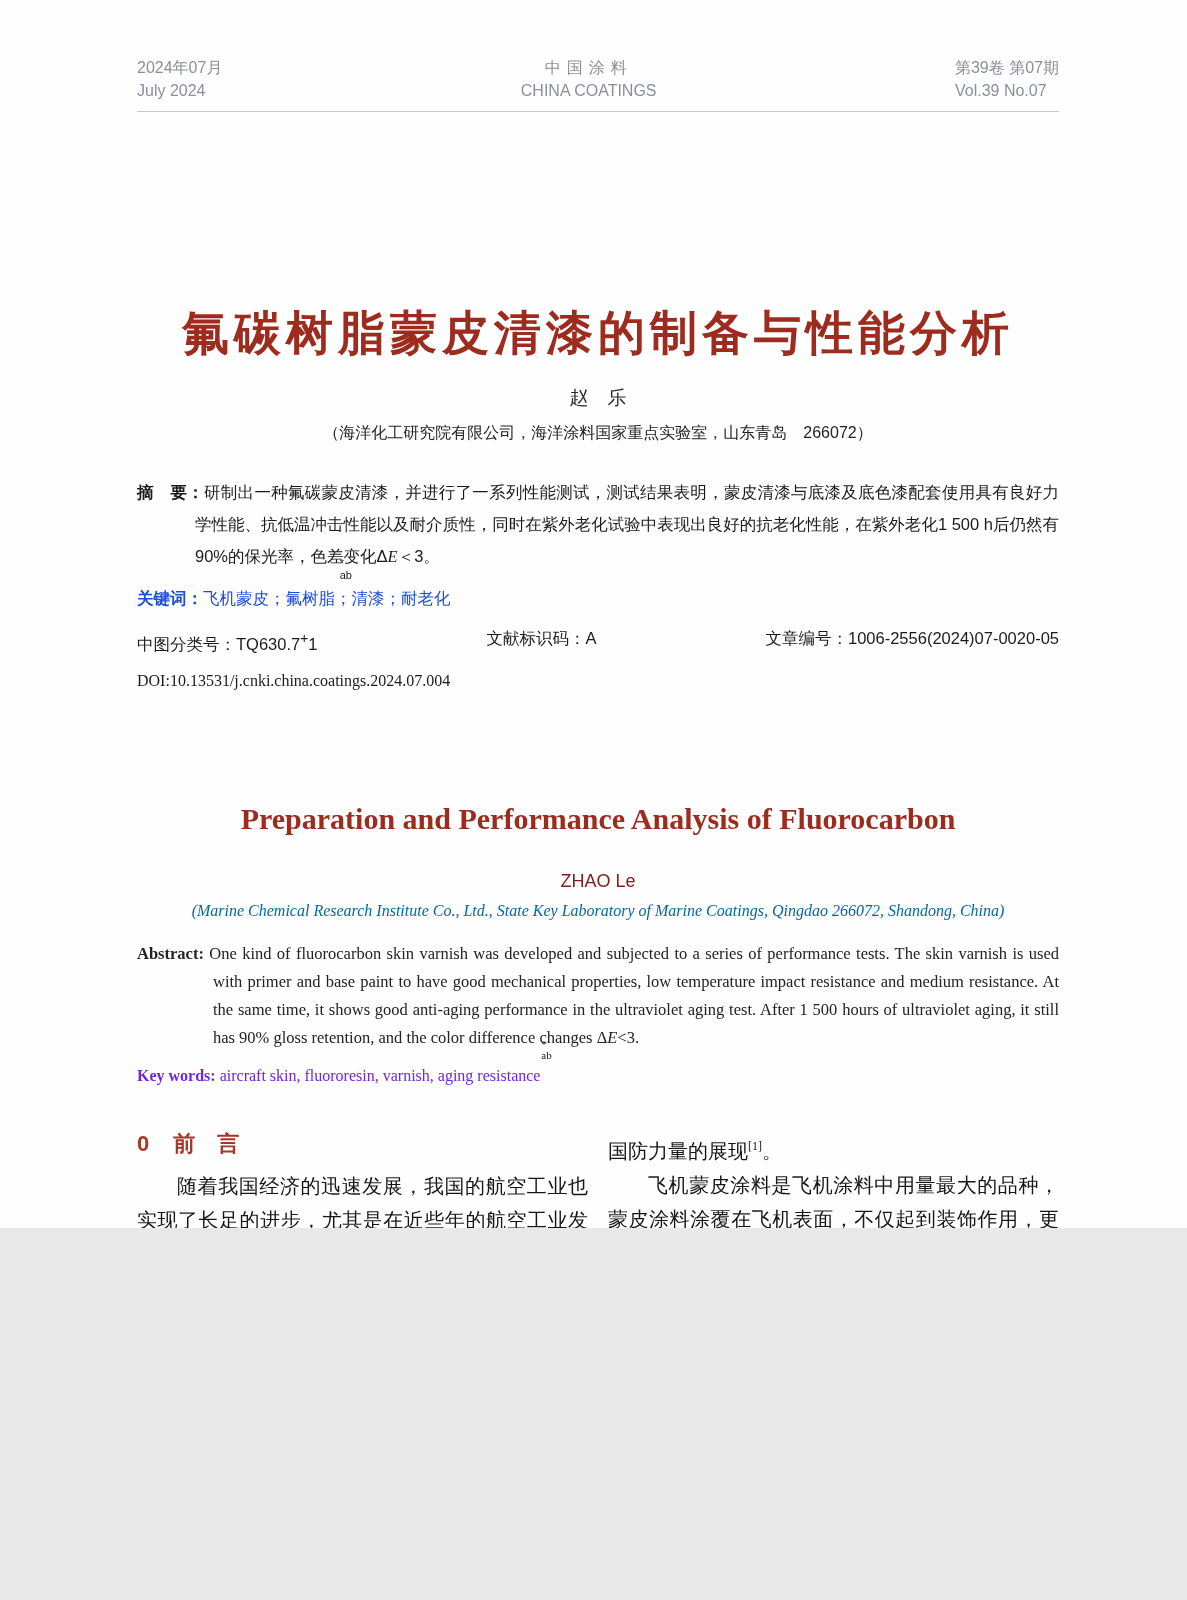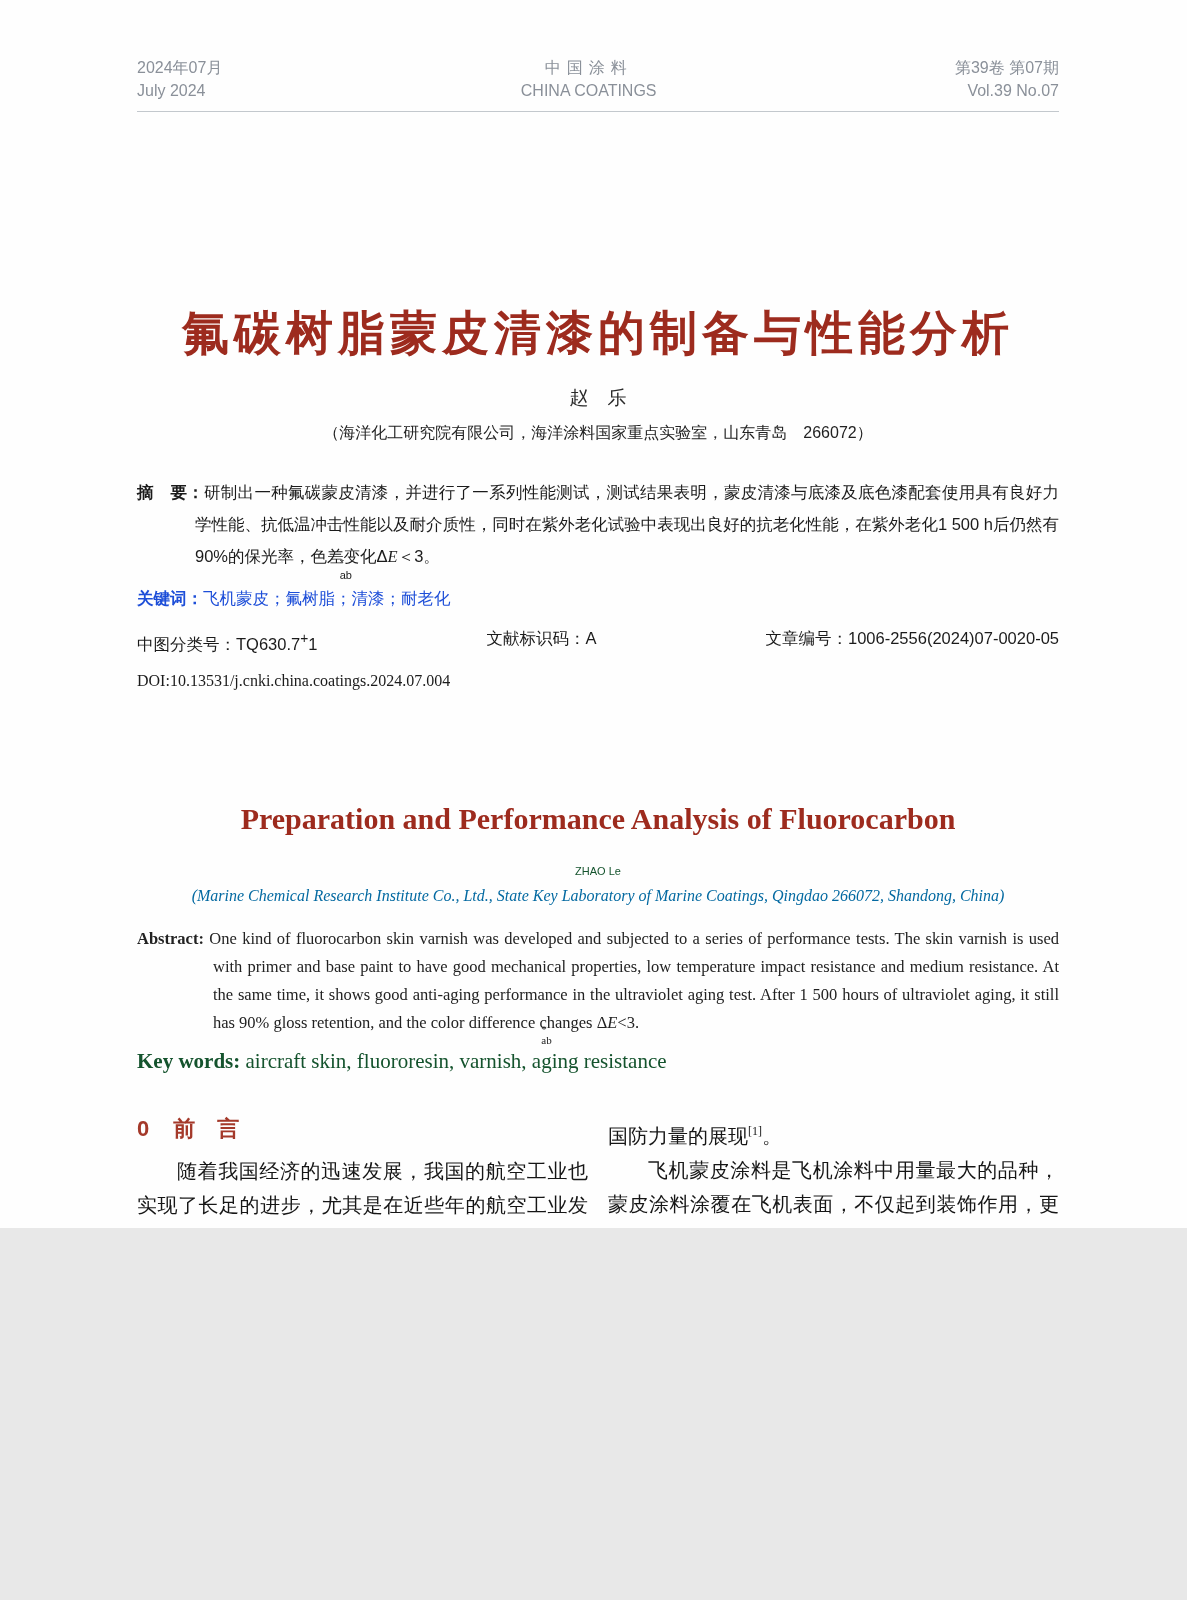--- a/index.html
+++ b/index.html
@@ -12,21 +12,21 @@
   .content { width:922px; margin-left:137px; }
 
   
   .page-header {
     display:flex; justify-content:space-between; align-items:flex-end;
     padding-top:56px; padding-bottom:9px;
     border-bottom:1.5px solid #c3c8cd;
     color:#8a9099; font-size:16px; line-height:1.45;
   }
   .h-col.center { text-align:center; }
-  .h-col.right  { text-align:right; }
+  .h-col.right  { text-align:left; }
   .j-cn { letter-spacing:6px; }
 
   
   .title-cn {
     margin:190px 0 0 0; text-align:center;
     color:#9d2b1e; font-size:47px; font-weight:bold; letter-spacing:5px;
     line-height:1.3;
   }
   .author-cn { margin-top:22px; text-align:center; font-size:19px; color:#2b2b2b; }
   .affil-cn  { margin-top:12px; text-align:center; font-size:16px; color:#222; }
@@ -46,35 +46,35 @@
     margin-top:12px; font-family:"Liberation Serif", serif;
     font-size:16px; color:#1b1b1b;
   }
 
   
   .title-en {
     margin:105px 0 0 0; text-align:center;
     font-family:"Liberation Serif", serif; font-weight:bold;
     color:#9d2b1e; font-size:30px; line-height:1.6;
   }
-  .author-en { margin-top:22px; text-align:center; font-size:11px; color:#14532d; }
+  .author-en { margin-top:28px; text-align:center; font-size:18px; color:#7f1d1d; }
   .affil-en  {
     margin-top:10px; text-align:center;
     font-family:"Liberation Serif", serif; font-style:italic;
     font-size:16px; color:#0369a1;
   }
   .abs-en {
     margin:20px 0 0 0;
     font-family:"Liberation Serif", serif; font-size:16.5px; line-height:28px;
     text-align:justify; color:#222;
     padding-left:76px; text-indent:-76px;
   }
   .kw-en {
     margin:0; font-family:"Liberation Serif", serif;
-    font-size:21px; line-height:28px; color:#14532d;
+    font-size:16px; line-height:28px; color:#6d28d9;
   }
   .b { font-weight:bold; }
 
   
   .columns { display:flex; gap:20px; margin-top:39px; }
   .col { flex:1; min-width:0; }
   .sec-head {
     margin:0 0 10px 0; color:#a4392a; font-size:22px; font-weight:bold;
     line-height:30px;
   }

